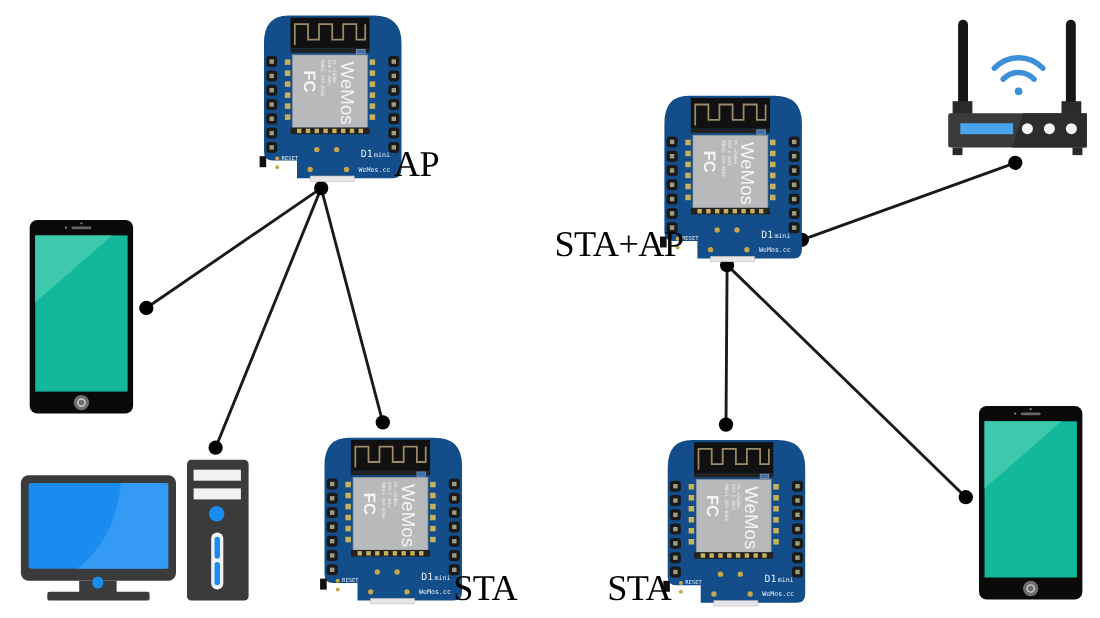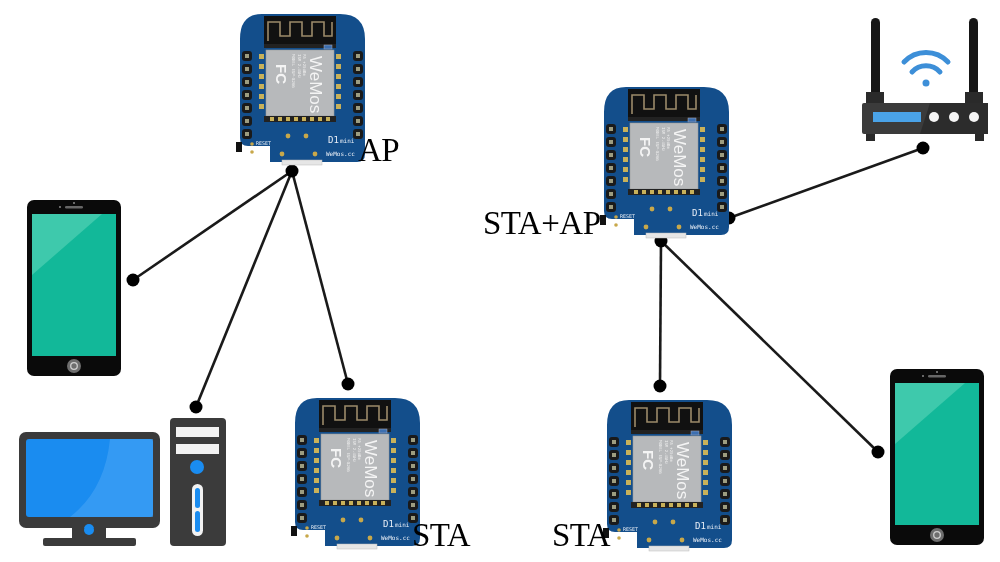--- a/index.html
+++ b/index.html
@@ -211,15 +211,15 @@
     </g>
     <g fill="none" stroke="#3d8fd8" stroke-linecap="round" stroke-width="5">
       <path d="M904,62 A30,30 0 0 1 948,62"></path>
       <path d="M912,72 A19,19 0 0 1 940,72"></path>
       <circle cx="926" cy="83" r="3.5" fill="#3d8fd8" stroke="none"></circle>
     </g>
   </g>
 </svg>
 
 <div class="lbl" style="left:358px; top:134px;">AP</div>
-<div class="lbl" style="left:483px; top:207px;">STA+AP</div>
+<div class="lbl" style="left:504px; top:207px;">STA+AP</div>
 <div class="lbl" style="left:412px; top:519px;">STA</div>
 <div class="lbl" style="left:552px; top:519px;">STA</div>
 
 </body></html>

